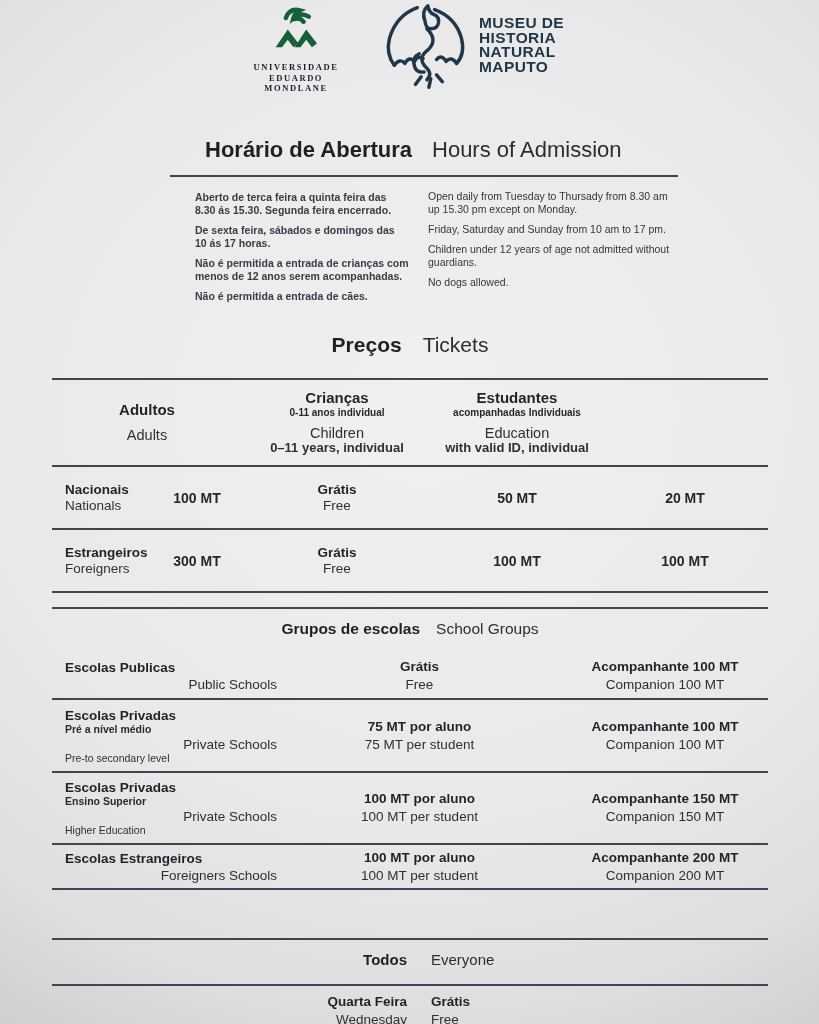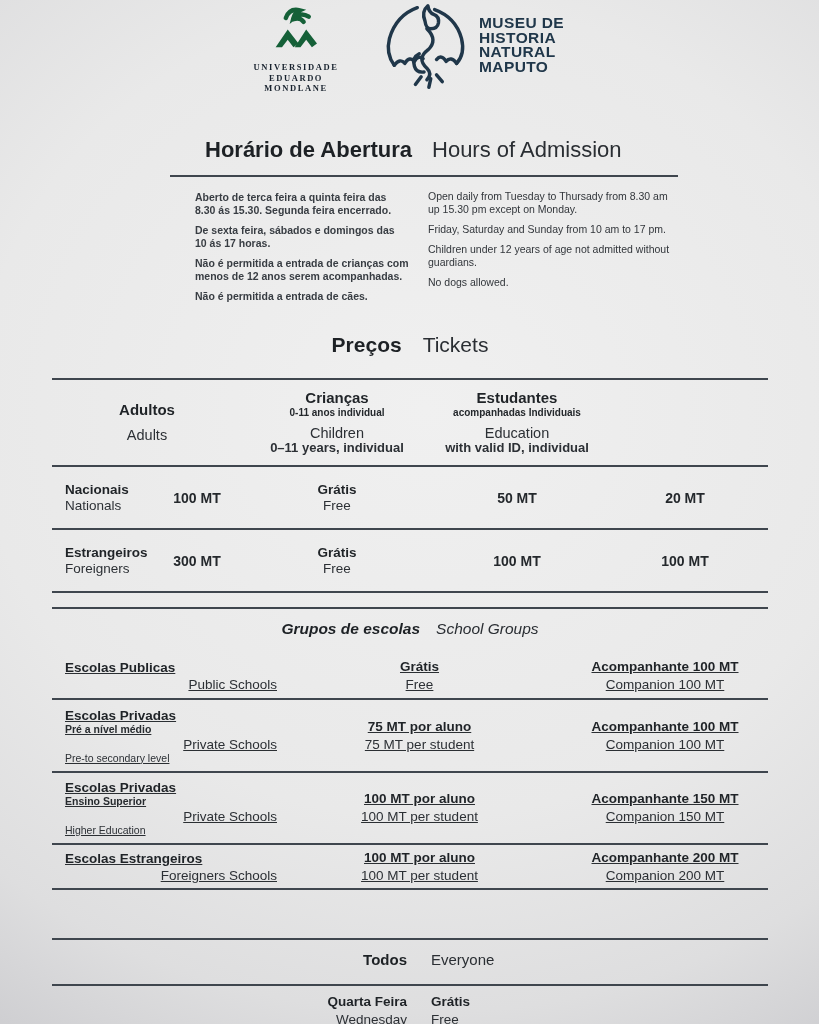--- a/index.html
+++ b/index.html
@@ -47,25 +47,25 @@
   .t-label{display:flex;flex-direction:column;justify-content:center;padding-left:13px;}
   .t-label .pt{font-size:13.5px;font-weight:700;color:#1f2327;line-height:16px;}
   .t-label .en{font-size:13.5px;font-weight:400;color:#2c3035;line-height:16px;}
   .t-cell{display:flex;flex-direction:column;justify-content:center;align-items:center;text-align:center;}
   .t-price{font-size:14px;font-weight:700;color:#24282c;}
   .t-cell .pt{font-size:13.5px;font-weight:700;color:#1f2327;line-height:16px;}
   .t-cell .en{font-size:13.5px;font-weight:400;color:#2c3035;line-height:16px;}
   
   .schools-rule{left:52px;top:607px;width:716px;}
   .schools-heading{position:absolute;left:52px;top:620px;width:716px;display:flex;
-    justify-content:center;gap:16px;align-items:baseline;font-style:italic;}
+    justify-content:center;gap:16px;align-items:baseline;}
   .schools-heading .pt{font-size:15.5px;font-weight:700;color:#1d2125;}
   .schools-heading .en{font-size:15.5px;font-weight:400;color:#2a2e33;}
   .schools{position:absolute;left:52px;top:653px;width:716px;}
-  .s-row{display:grid;grid-template-columns:225px 285px 206px;border-bottom:2px solid #3f464e;text-decoration:underline;}
+  .s-row{display:grid;grid-template-columns:225px 285px 206px;border-bottom:2px solid #3f464e;}
   .s-row.r0{height:45px;}.s-row.r1{height:71px;}.s-row.r2{height:70px;}.s-row.r3{height:43px;}
   .s-label{display:flex;flex-direction:column;justify-content:center;padding-left:13px;}
   .s-label .pt{font-size:13.5px;font-weight:700;color:#1f2327;line-height:15px;}
   .s-label .ptsub{font-size:10.5px;font-weight:700;color:#272b2f;line-height:12px;}
   .s-label .en{font-size:13.5px;font-weight:400;color:#2c3035;line-height:15px;margin-top:2px;text-align:right;}
   .s-label .ensub{font-size:10.5px;font-weight:400;color:#2c3035;line-height:12px;}
   .s-label .ptsub:empty,.s-label .ensub:empty{display:none;}
   .s-mid,.s-right{display:flex;flex-direction:column;justify-content:center;align-items:center;text-align:center;}
   .s-mid .pt,.s-right .pt{font-size:13.5px;font-weight:700;color:#1f2327;line-height:18px;}
   .s-mid .en,.s-right .en{font-size:13.5px;font-weight:400;color:#2c3035;line-height:18px;}

